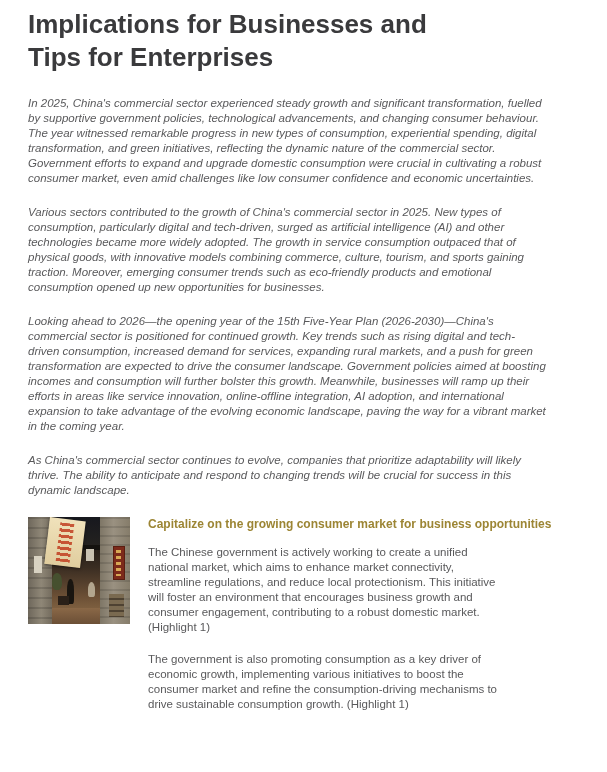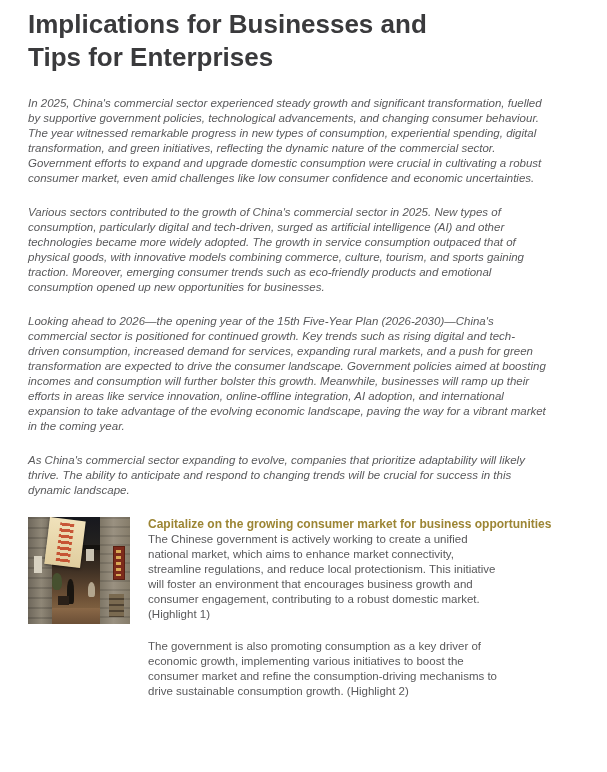--- a/index.html
+++ b/index.html
@@ -59,38 +59,38 @@
   .ph-shelves { right: 6%; bottom: 7%; width: 15%; height: 21%;
     background: repeating-linear-gradient(180deg,#7a6a50 0 4px,#4e4232 4px 6px); }
   .ph-plant  { left: 24%; top: 52%; width: 9%; height: 16%; background: #46502f; border-radius: 50% 50% 40% 40%; }
   .ph-person1 { left: 38%; top: 58%; width: 7%; height: 23%; background: #191510; border-radius: 45% 45% 20% 20%; }
   .ph-person2 { left: 59%; top: 61%; width: 7%; height: 14%; background: #b3a68e; border-radius: 50% 50% 20% 20%; }
   .ph-table  { left: 29%; top: 74%; width: 11%; height: 8%; background: #2a2018; }
 
   .section-text { margin-left: 18px; width: 440px; }
   h2.section-heading {
     font-size: 12px; font-weight: bold; color: #9c8534;
-    margin: 0 0 1px 0; white-space: nowrap; line-height: 14px;
+    margin: 0 0 14px 0; white-space: nowrap; line-height: 14px;
   }
   .section-text p {
     font-size: 11.5px; line-height: 15px; color: #59595b;
     width: 354px; margin: 0 16px 17px 0;
   }
 </style>
 </head>
 <body>
 
 <div class="page">
 
   <h1 class="title">Implications for Businesses and Tips for Enterprises</h1>
 
   <p class="body">In 2025, China's commercial sector experienced steady growth and significant transformation, fuelled by supportive government policies, technological advancements, and changing consumer behaviour. The year witnessed remarkable progress in new types of consumption, experiential spending, digital transformation, and green initiatives, reflecting the dynamic nature of the commercial sector. Government efforts to expand and upgrade domestic consumption were crucial in cultivating a robust consumer market, even amid challenges like low consumer confidence and economic uncertainties.</p>
   <p class="body">Various sectors contributed to the growth of China's commercial sector in 2025. New types of consumption, particularly digital and tech-driven, surged as artificial intelligence (AI) and other technologies became more widely adopted. The growth in service consumption outpaced that of physical goods, with innovative models combining commerce, culture, tourism, and sports gaining traction. Moreover, emerging consumer trends such as eco-friendly products and emotional consumption opened up new opportunities for businesses.</p>
   <p class="body">Looking ahead to 2026—the opening year of the 15th Five-Year Plan (2026-2030)—China's commercial sector is positioned for continued growth. Key trends such as rising digital and tech-driven consumption, increased demand for services, expanding rural markets, and a push for green transformation are expected to drive the consumer landscape. Government policies aimed at boosting incomes and consumption will further bolster this growth. Meanwhile, businesses will ramp up their efforts in areas like service innovation, online-offline integration, AI adoption, and international expansion to take advantage of the evolving economic landscape, paving the way for a vibrant market in the coming year.</p>
-  <p class="body">As China's commercial sector expanding to evolve, companies that prioritize adaptability will likely thrive. The ability to anticipate and respond to changing trends will be crucial for success in this dynamic landscape.</p>
+  <p class="body">As China's commercial sector continues to evolve, companies that prioritize adaptability will likely thrive. The ability to anticipate and respond to changing trends will be crucial for success in this dynamic landscape.</p>
 
   <div class="section">
 
     <div class="photo">
       <div class="ph-base"></div>
       <div class="ph-pillar-l"></div>
       <div class="ph-pillar-r"></div>
       <div class="ph-corridor"></div>
       <div class="ph-beam"></div>
       <div class="ph-floor"></div>
@@ -105,18 +105,18 @@
         <div class="ph-red-sign-marks"></div>
       </div>
       <div class="ph-banner">
         <div class="ph-banner-marks"></div>
       </div>
     </div>
 
     <div class="section-text">
       <h2 class="section-heading">Capitalize on the growing consumer market for business opportunities</h2>
       <p>The Chinese government is actively working to create a unified national market, which aims to enhance market connectivity, streamline regulations, and reduce local protectionism. This initiative will foster an environment that encourages business growth and consumer engagement, contributing to a robust domestic market. (Highlight 1)</p>
-      <p>The government is also promoting consumption as a key driver of economic growth, implementing various initiatives to boost the consumer market and refine the consumption-driving mechanisms to drive sustainable consumption growth. (Highlight 2)</p>
+      <p>The government is also promoting consumption as a key driver of economic growth, implementing various initiatives to boost the consumer market and refine the consumption-driving mechanisms to drive sustainable consumption growth. (Highlight 1)</p>
     </div>
 
   </div>
 
 </div>
 
 </body></html>

